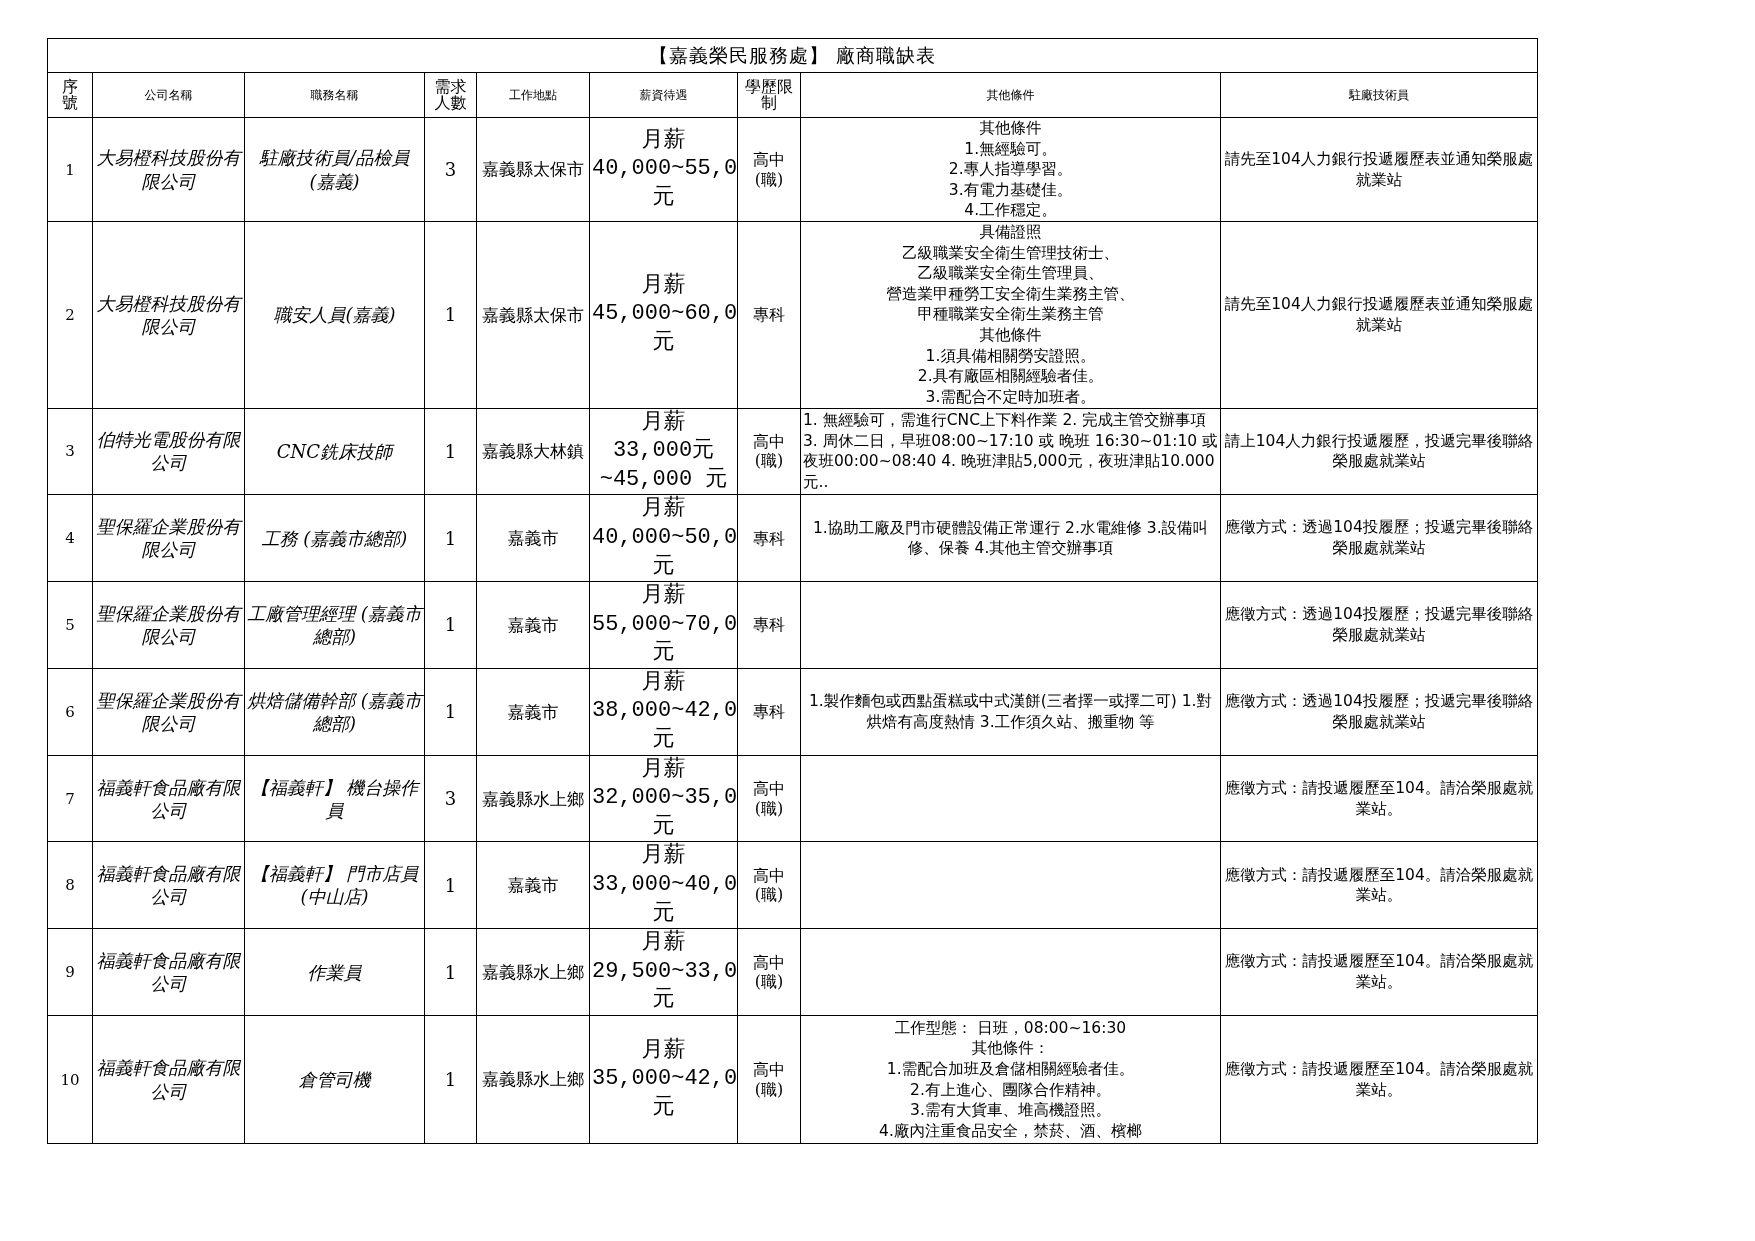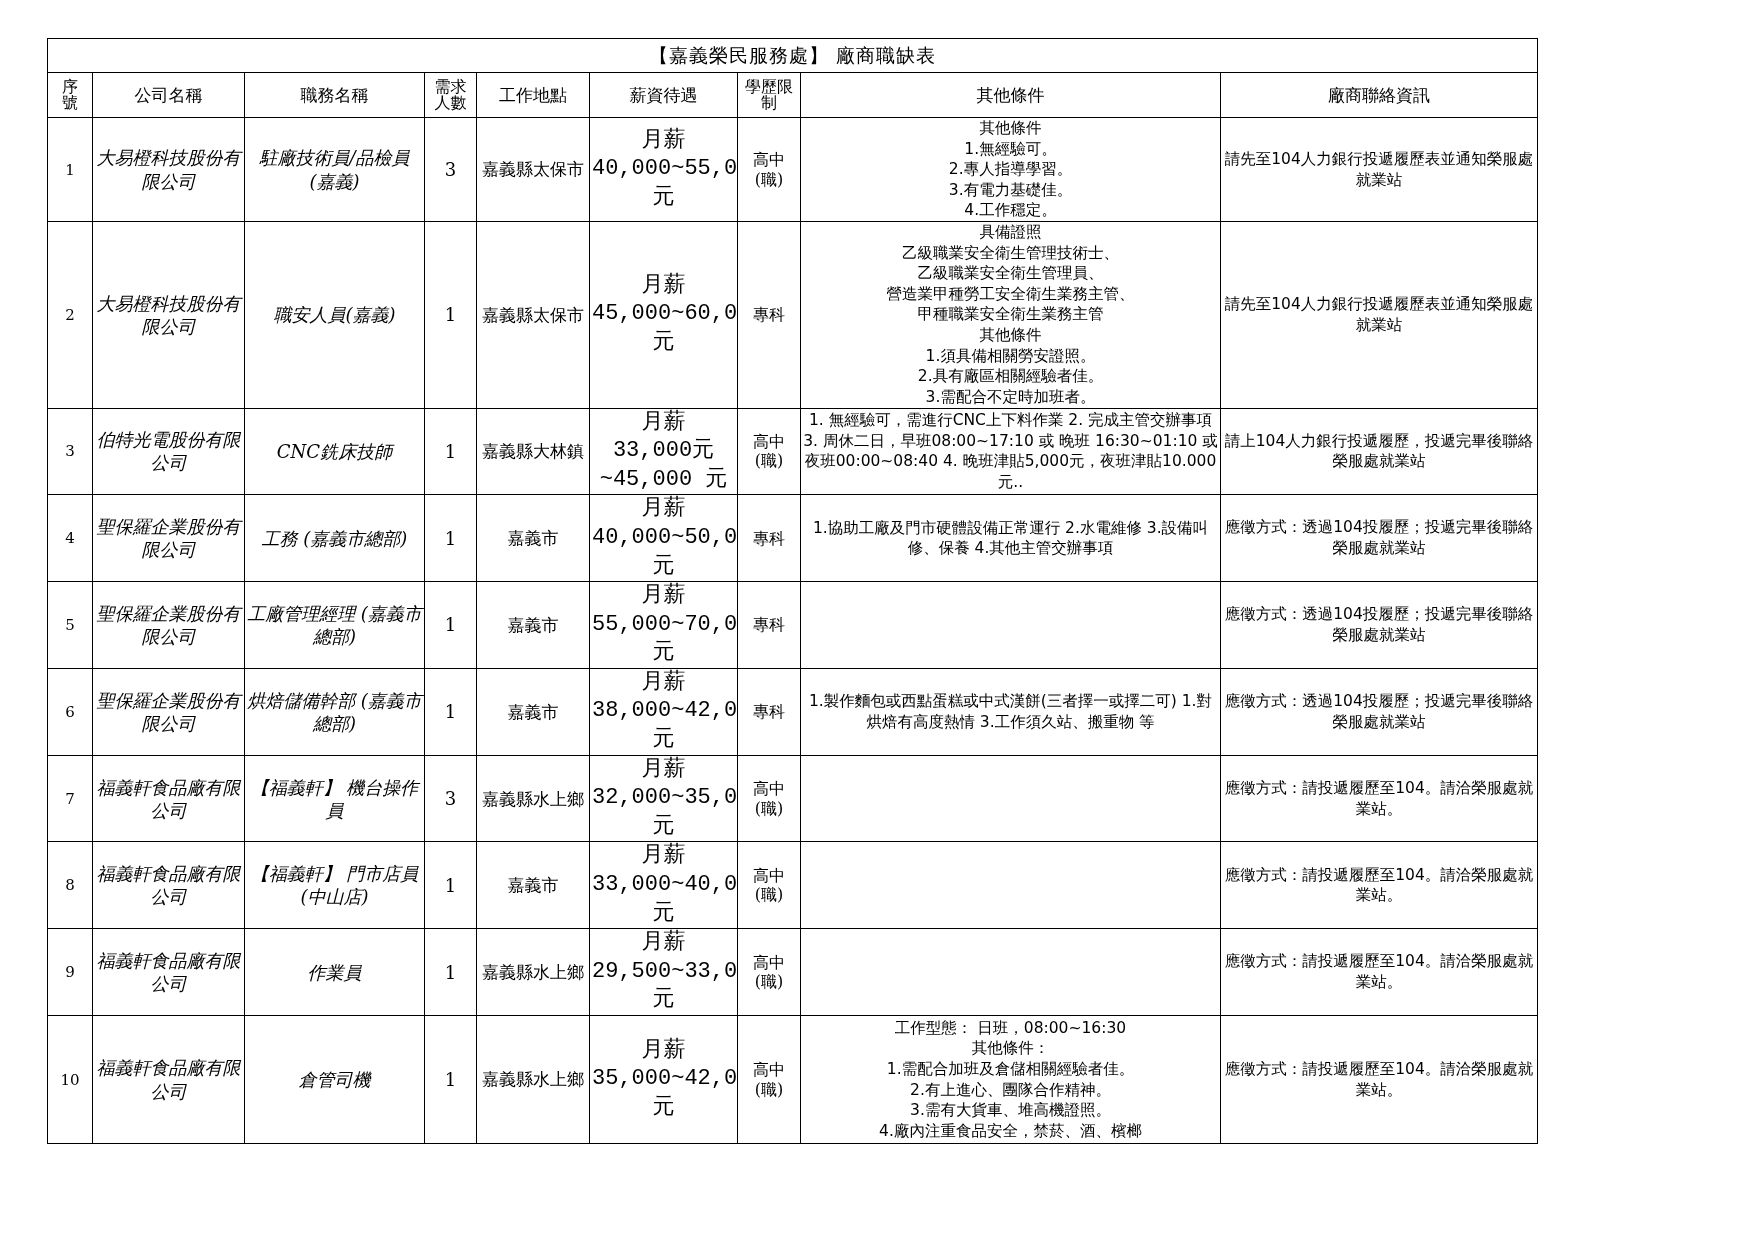--- a/index.html
+++ b/index.html
@@ -41,21 +41,21 @@
     font-family: "DejaVu Serif", "Liberation Serif", serif;
     font-size: 19px;
     font-weight: bold;
     letter-spacing: 1px;
     line-height: 1.2;
   }
   
   .hdr-cell {
     height: 44px;
     font-family: "DejaVu Serif", "Liberation Serif", serif;
-    font-size: 17px;
+    font-size: 12px;
     line-height: 1.08;
     padding: 1px 1px;
   }
   .hdr-narrow {
     font-size: 16px;
     line-height: 1.02;
   }
   
   col.c-seq     { width: 45px; }
   col.c-company { width: 152px; }
@@ -98,21 +98,21 @@
     font-size: 16px;
     line-height: 1.2;
   }
   .cell-cond {
     font-family: "DejaVu Sans", "Liberation Sans", sans-serif;
     font-size: 15.5px;
     line-height: 1.33;
     text-align: center;
   }
   .cell-cond.justified {
-    text-align: center;
+    text-align: left;
     margin-top: 36px;
   }
   .cell-contact {
     font-family: "DejaVu Sans", "Liberation Sans", sans-serif;
     font-size: 15.5px;
     line-height: 1.34;
     text-align: center;
   }
   
   .clip {
@@ -155,21 +155,21 @@
 號</td>
         <td class="hdr-cell">公司名稱</td>
         <td class="hdr-cell">職務名稱</td>
         <td class="hdr-cell hdr-narrow multi">需求
 人數</td>
         <td class="hdr-cell">工作地點</td>
         <td class="hdr-cell">薪資待遇</td>
         <td class="hdr-cell hdr-narrow multi">學歷限
 制</td>
         <td class="hdr-cell">其他條件</td>
-        <td class="hdr-cell">廠商聯絡資訊</td>
+        <td class="hdr-cell">駐廠技術員</td>
       </tr>
 
       <tr class="row-h1">
         <td class="cell-seq">1</td>
         <td class="cell-company">大易橙科技股份有限公司</td>
         <td class="cell-title">駐廠技術員/品檢員 (嘉義)</td>
         <td class="cell-count">3</td>
         <td class="cell-loc">嘉義縣太保市</td>
         <td class="cell-salary multi">月薪
 40,000~55,000元</td>

